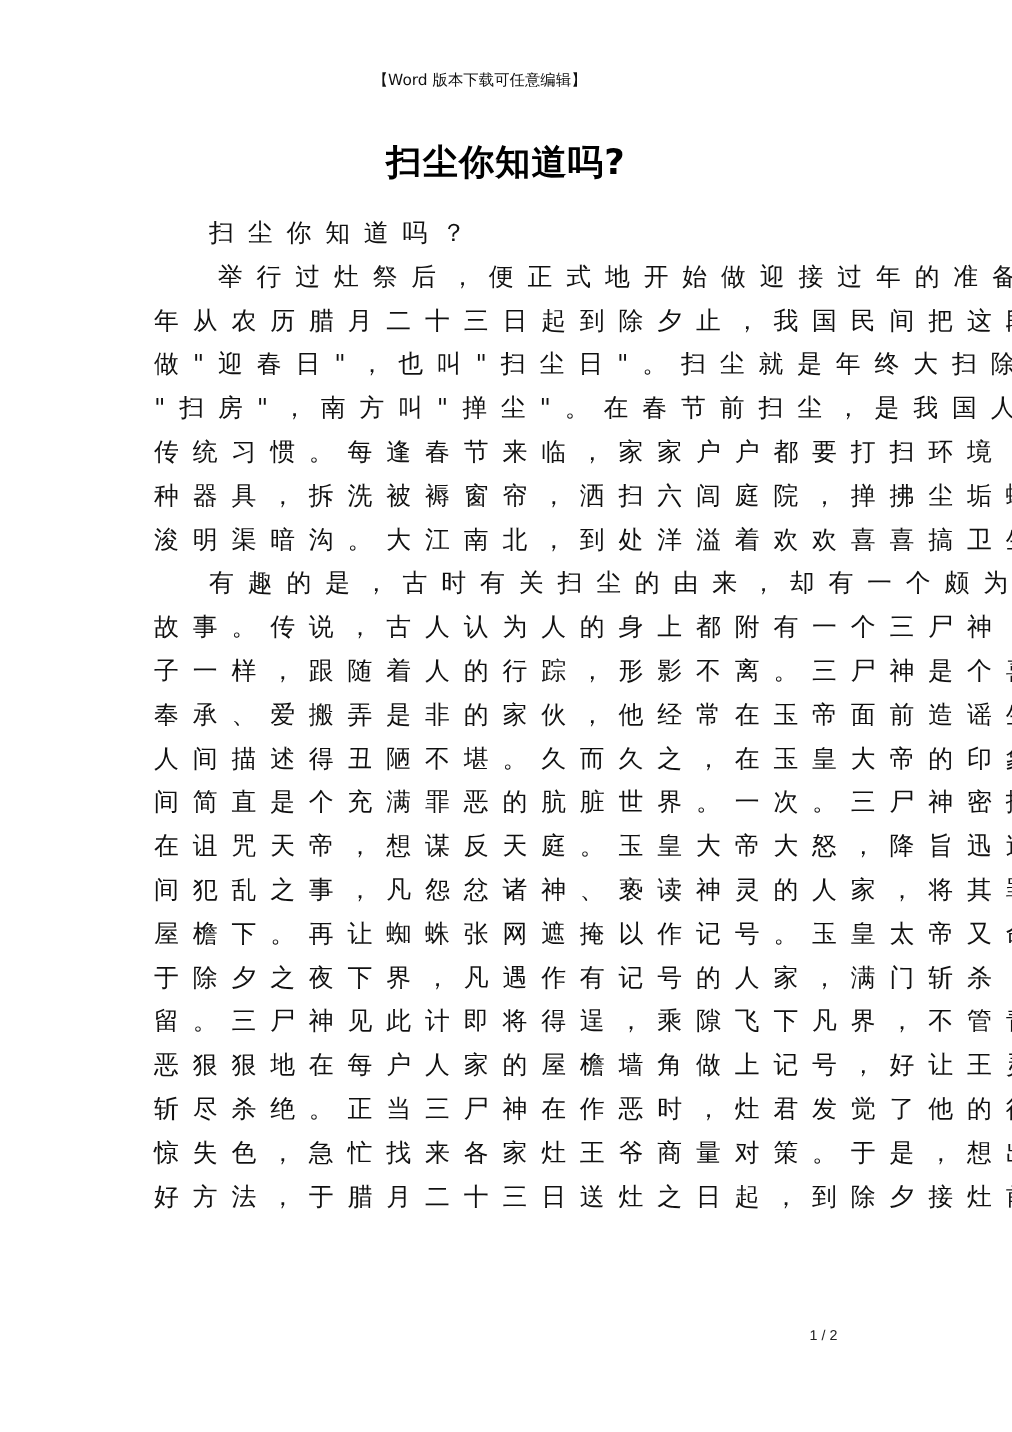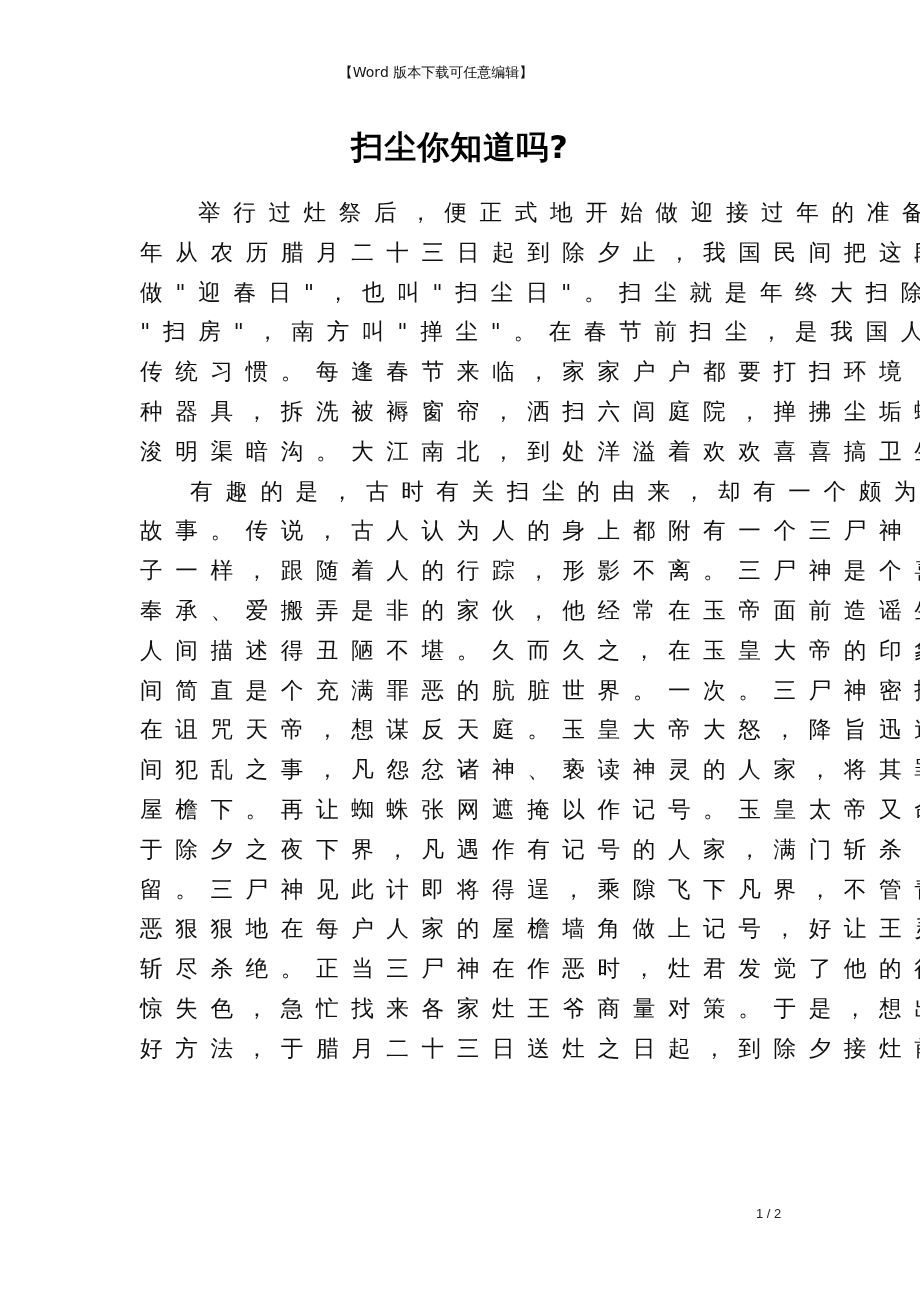--- a/index.html
+++ b/index.html
@@ -15,32 +15,33 @@
   }
   .body-text {
     position: absolute; left: 140px; top: 193px; width: 642px;
     font-family: "DejaVu Serif", serif; font-size: 22.6px; line-height: 39.8px;
     letter-spacing: 12.6px; color: #111;
   }
   .line { white-space: nowrap; height: 39.8px; }
   .indent { padding-left: 50px; }
   .indent2 { padding-left: 58px; }
   .page-num {
-    position: absolute; top: 1206px; left: 756px;
+    position: absolute; top: 1206px; left: 736px;
     font-family: "Liberation Sans", sans-serif; font-size: 13px; color: #222;
   }
 </style>
 </head>
 <body>
 
 <div class="header">【Word 版本下载可任意编辑】</div>
 
 <div class="title">扫尘你知道吗?</div>
 
 <div class="body-text">
+  <div class="line indent">扫尘你知道吗？</div>
 
   <div>
     <div class="line indent2">举行过灶祭后，便正式地开始做迎接过年的准备。每</div>
     <div class="line">年从农历腊月二十三日起到除夕止，我国民间把这段时间叫</div>
     <div class="line">做"迎春日"，也叫"扫尘日"。扫尘就是年终大扫除，北方称</div>
     <div class="line">"扫房"，南方叫"掸尘"。在春节前扫尘，是我国人民素有的</div>
     <div class="line">传统习惯。每逢春节来临，家家户户都要打扫环境，清洗各</div>
     <div class="line">种器具，拆洗被褥窗帘，洒扫六闾庭院，掸拂尘垢蛛网，疏</div>
     <div class="line">浚明渠暗沟。大江南北，到处洋溢着欢欢喜喜搞卫生、干干</div>
   </div>

